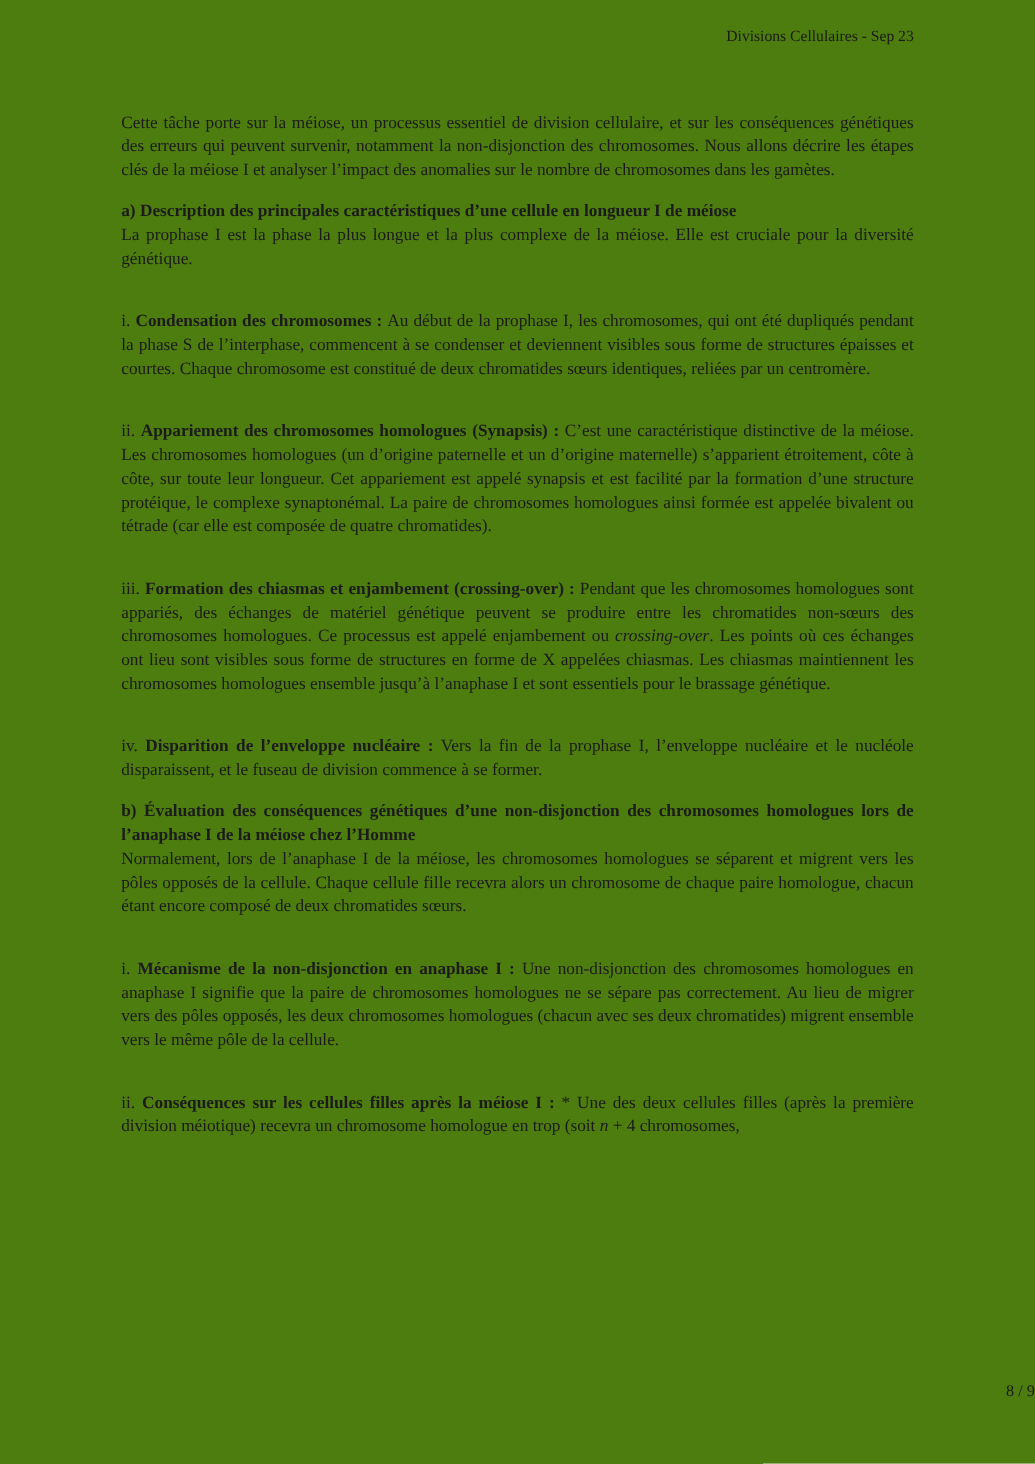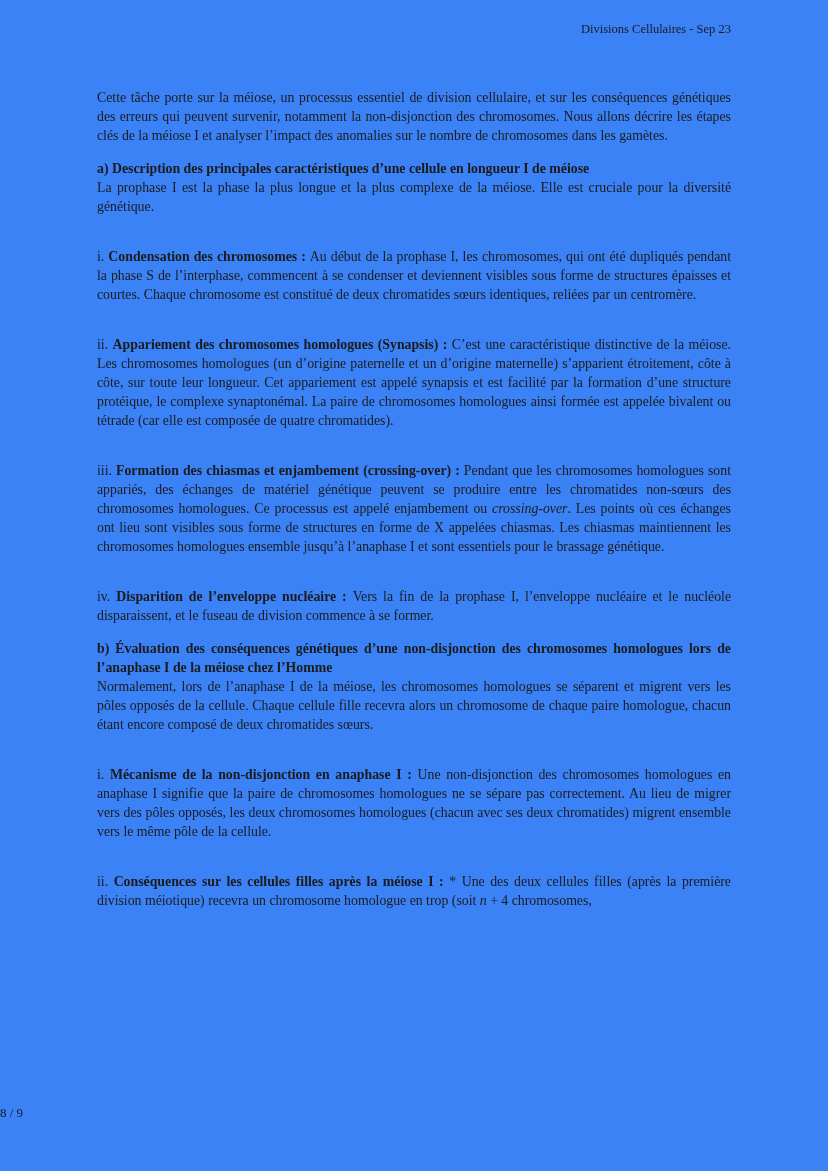--- a/index.html
+++ b/index.html
@@ -1,21 +1,21 @@
 <!DOCTYPE html>
 <html><head>
 <meta charset="utf-8">
 <style>
   html, body { margin: 0; padding: 0; background: #ffffff; }
   .page {
     position: relative;
     width: 828px;
     height: 1171px;
     margin: 0 auto;
-    background: #3b82f6;
+    background: #4d7c0f;
     color: #1b1b1b;
     font-family: "Liberation Serif", "DejaVu Serif", serif;
     overflow: hidden;
   }
   .running-header {
     position: absolute;
     top: 22px;
     right: 97px;
     font-size: 12.5px;
     color: #1b1b1b;
@@ -42,21 +42,21 @@
   .para-heading { font-weight: bold; }
   .gap-item { margin-top: 31px; font-family: Liberation Serif, serif; }
   .gap-small { margin-top: 15px; }
   .b { font-weight: bold; }
   .i { font-style: italic; margin-top: 41px; }
   .footer {
     position: absolute;
     bottom: 50px;
     left: 0;
     right: 0;
-    text-align: left;
+    text-align: right;
     font-size: 13px;
   }
 </style>
 </head>
 <body>
 
 <div class="page">
 
   <div class="running-header">
     <span>Divisions Cellulaires - Sep 23</span>

